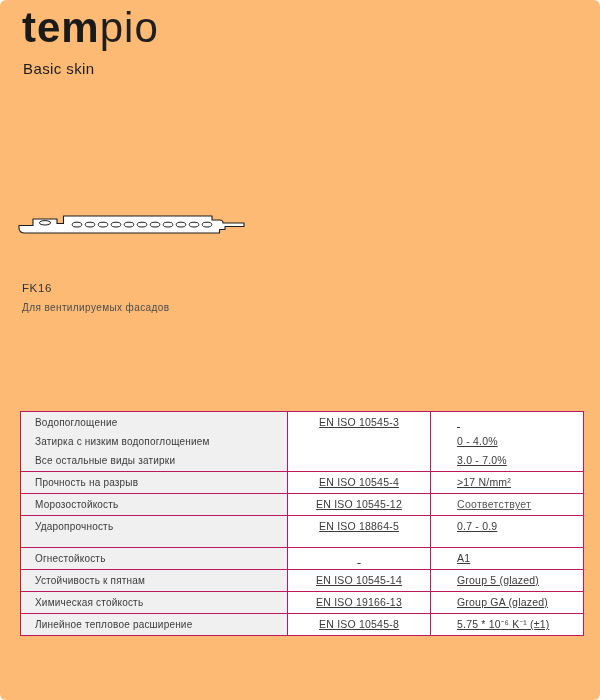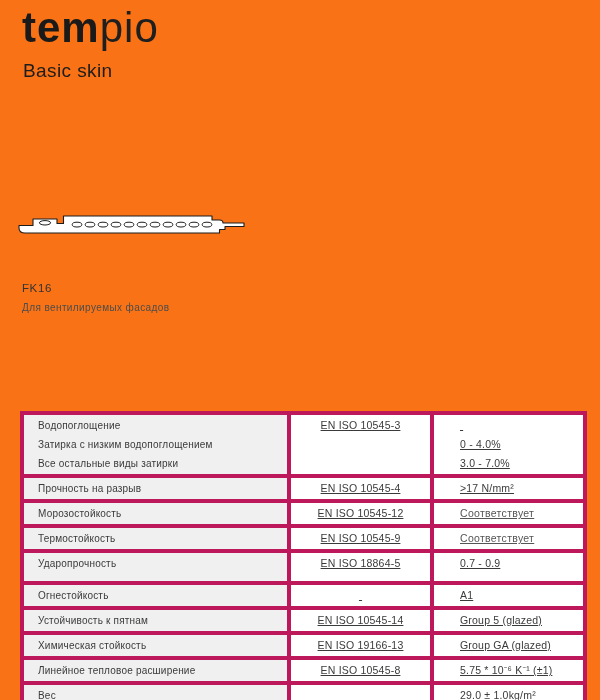--- a/index.html
+++ b/index.html
@@ -1,35 +1,36 @@
 <!DOCTYPE html>
 <html><head>
 <meta charset="utf-8">
 <style>
   html,body{margin:0;padding:0;background:#fff;}
   .page{
     position:relative;
     width:600px;height:700px;
-    background:#f97316;
+    background:#fdba74;
     font-family:"Liberation Sans", sans-serif;
     color:#222;
     overflow:hidden;
+    border-radius:6px;
   }
   
   .logo{
     position:absolute;left:22px;top:4px;
     font-size:42px;line-height:48px;
     letter-spacing:1px;color:#1a1a1a;
     white-space:nowrap;
   }
   .logo .bold{font-weight:700;}
   .logo .light{font-weight:400;color:#1f1f1f;}
   .product-line{
     position:absolute;left:23px;top:60px;
-    font-size:19px;letter-spacing:.4px;color:#1c1c1c;
+    font-size:15px;letter-spacing:.4px;color:#1c1c1c;
   }
   
   .section-heading{
     position:absolute;left:30px;top:139px;
     font-size:12px;letter-spacing:.3px;color:#2b2b2b;
     text-decoration:underline;
     text-underline-offset:3px;
   }
   
   .profile-drawing{
@@ -45,21 +46,21 @@
     font-size:10px;letter-spacing:.4px;color:#4c4c4c;
   }
   
   .spec-table{
     position:absolute;left:20px;top:411px;
     width:563px;
     border-collapse:collapse;
     table-layout:fixed;
   }
   .spec-table td{
-    border:4px solid #be185d;
+    border:1px solid #be185d;
     vertical-align:top;
     padding:1px 4px;
   }
   td.prop{
     background:#f0f0f0;
     padding-left:14px;
   }
   td.std{
     background:#fff;
     text-align:center;
@@ -152,31 +153,20 @@
           <td class="prop">
             <div class="cell-line">Морозостойкость</div>
           </td>
           <td class="std">
             <div class="cell-line">EN ISO 10545-12</div>
           </td>
           <td class="val">
             <div class="cell-line muted">Соответствует</div>
           </td>
         </tr>
-        <tr style="height: 20px;">
-          <td class="prop">
-            <div class="cell-line">Термостойкость</div>
-          </td>
-          <td class="std">
-            <div class="cell-line">EN ISO 10545-9</div>
-          </td>
-          <td class="val">
-            <div class="cell-line muted">Соответствует</div>
-          </td>
-        </tr>
         <tr style="height: 32px;">
           <td class="prop">
             <div class="cell-line">Ударопрочность</div>
           </td>
           <td class="std">
             <div class="cell-line">EN ISO 18864-5</div>
           </td>
           <td class="val">
             <div class="cell-line">0.7 - 0.9</div>
           </td>
@@ -216,29 +206,18 @@
         </tr>
         <tr style="height: 18px;">
           <td class="prop">
             <div class="cell-line">Линейное тепловое расширение</div>
           </td>
           <td class="std">
             <div class="cell-line">EN ISO 10545-8</div>
           </td>
           <td class="val">
             <div class="cell-line">5.75 * 10⁻⁶ K⁻¹ (±1)</div>
-          </td>
-        </tr>
-        <tr style="height: 18px;">
-          <td class="prop">
-            <div class="cell-line">Вес</div>
-          </td>
-          <td class="std">
-            <div class="cell-line">&nbsp;</div>
-          </td>
-          <td class="val">
-            <div class="cell-line">29.0 ± 1.0kg/m²</div>
           </td>
         </tr>
       </tbody>
   </table>
 
 </div>
 
 </body></html>

